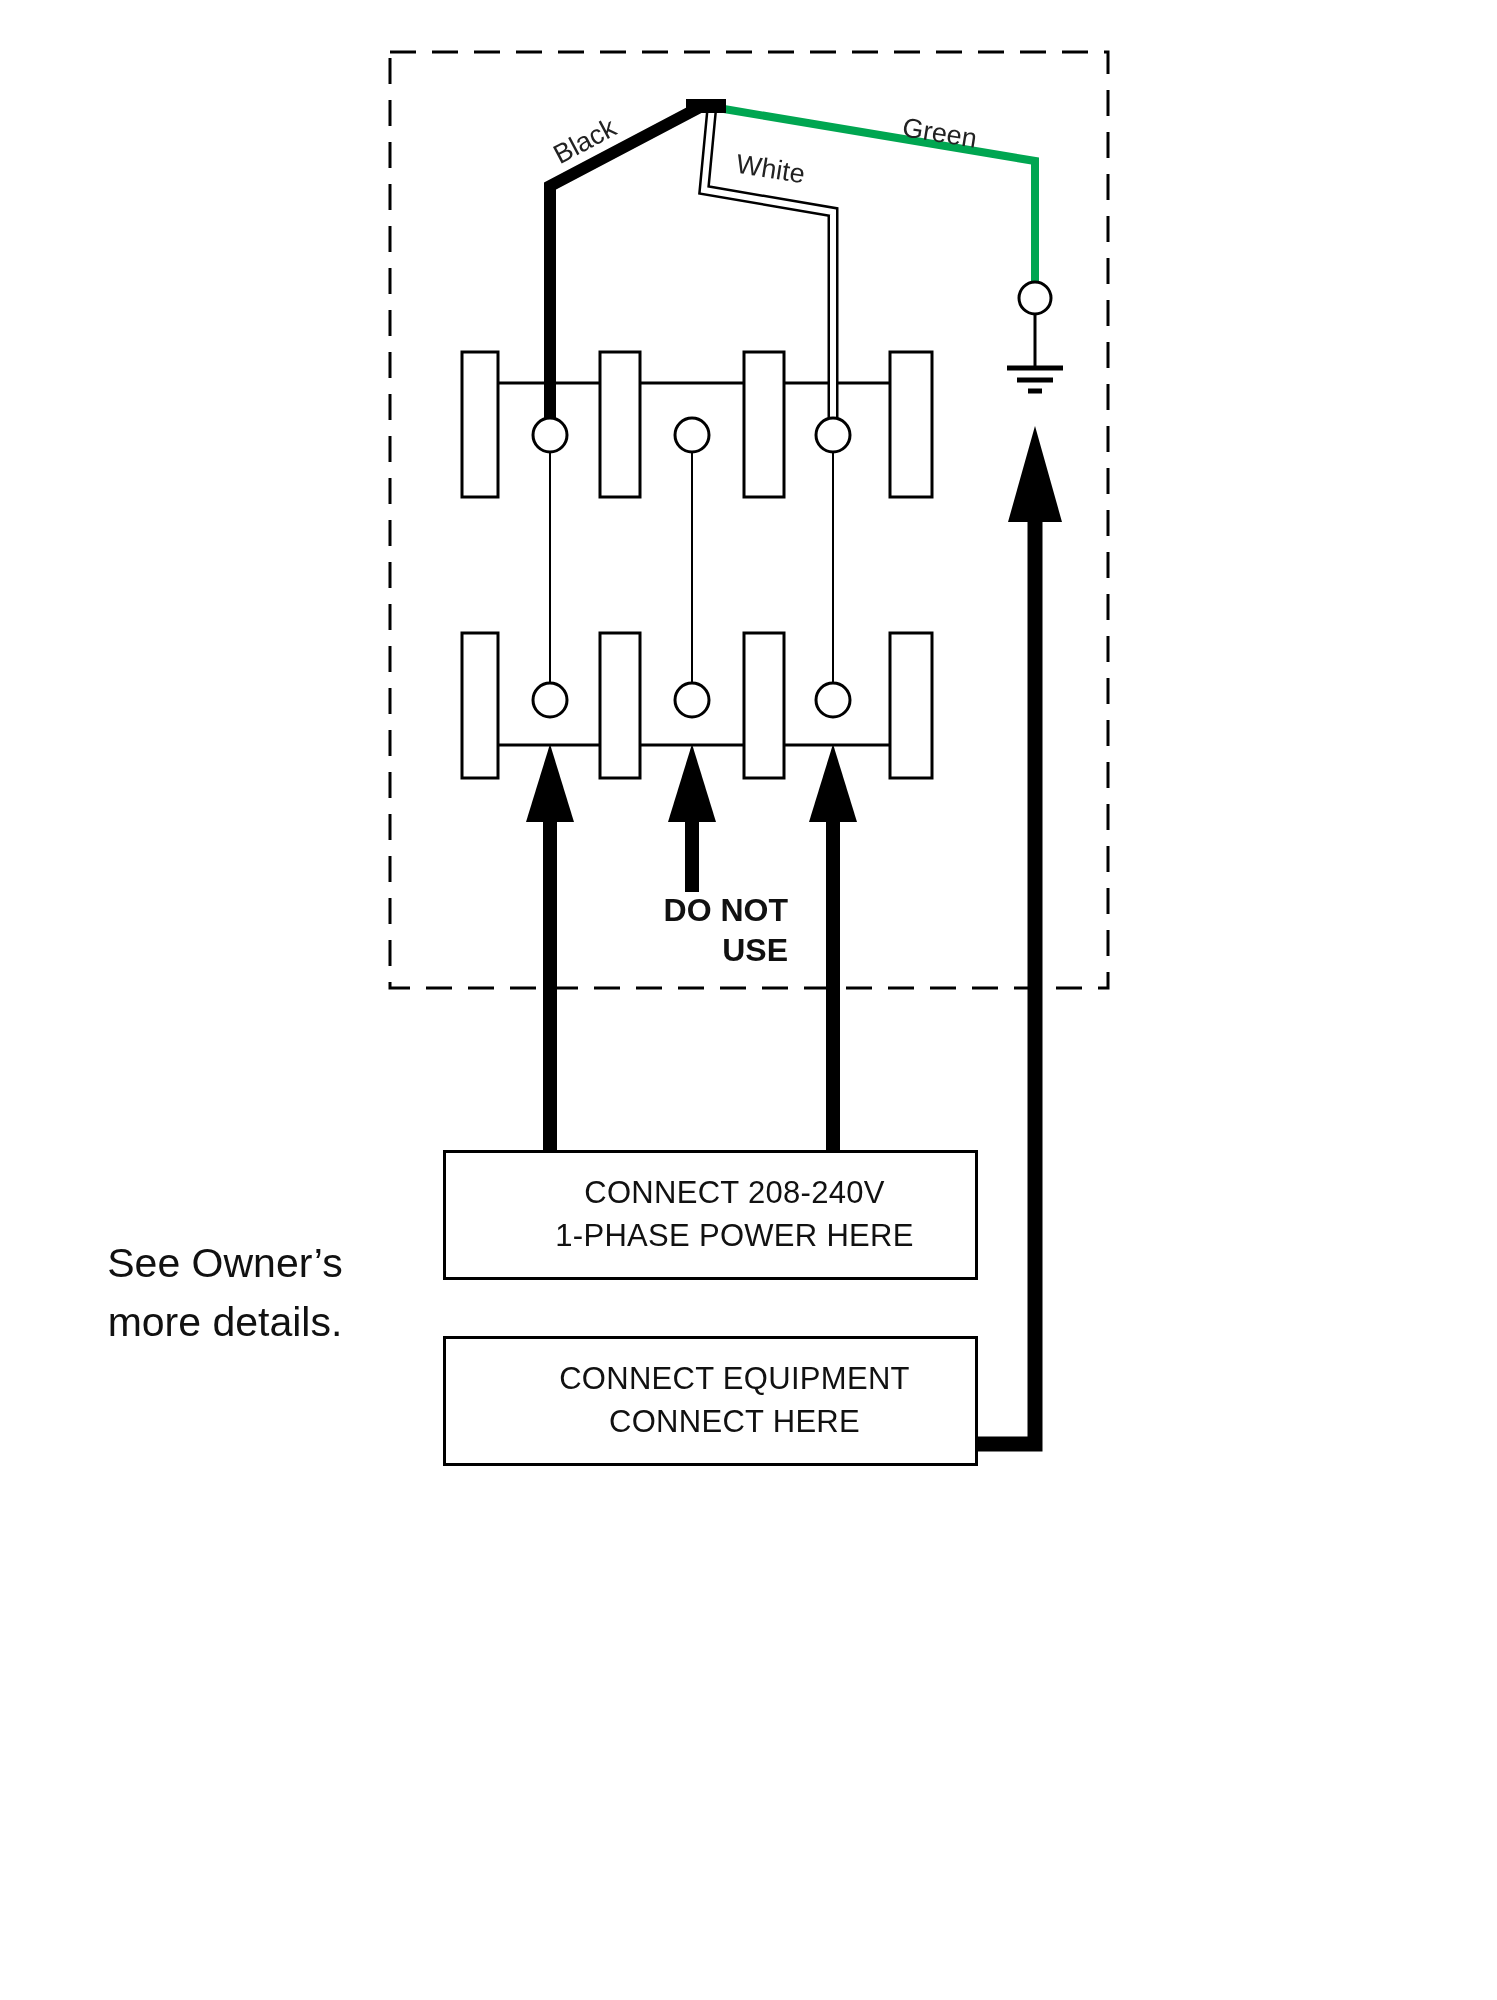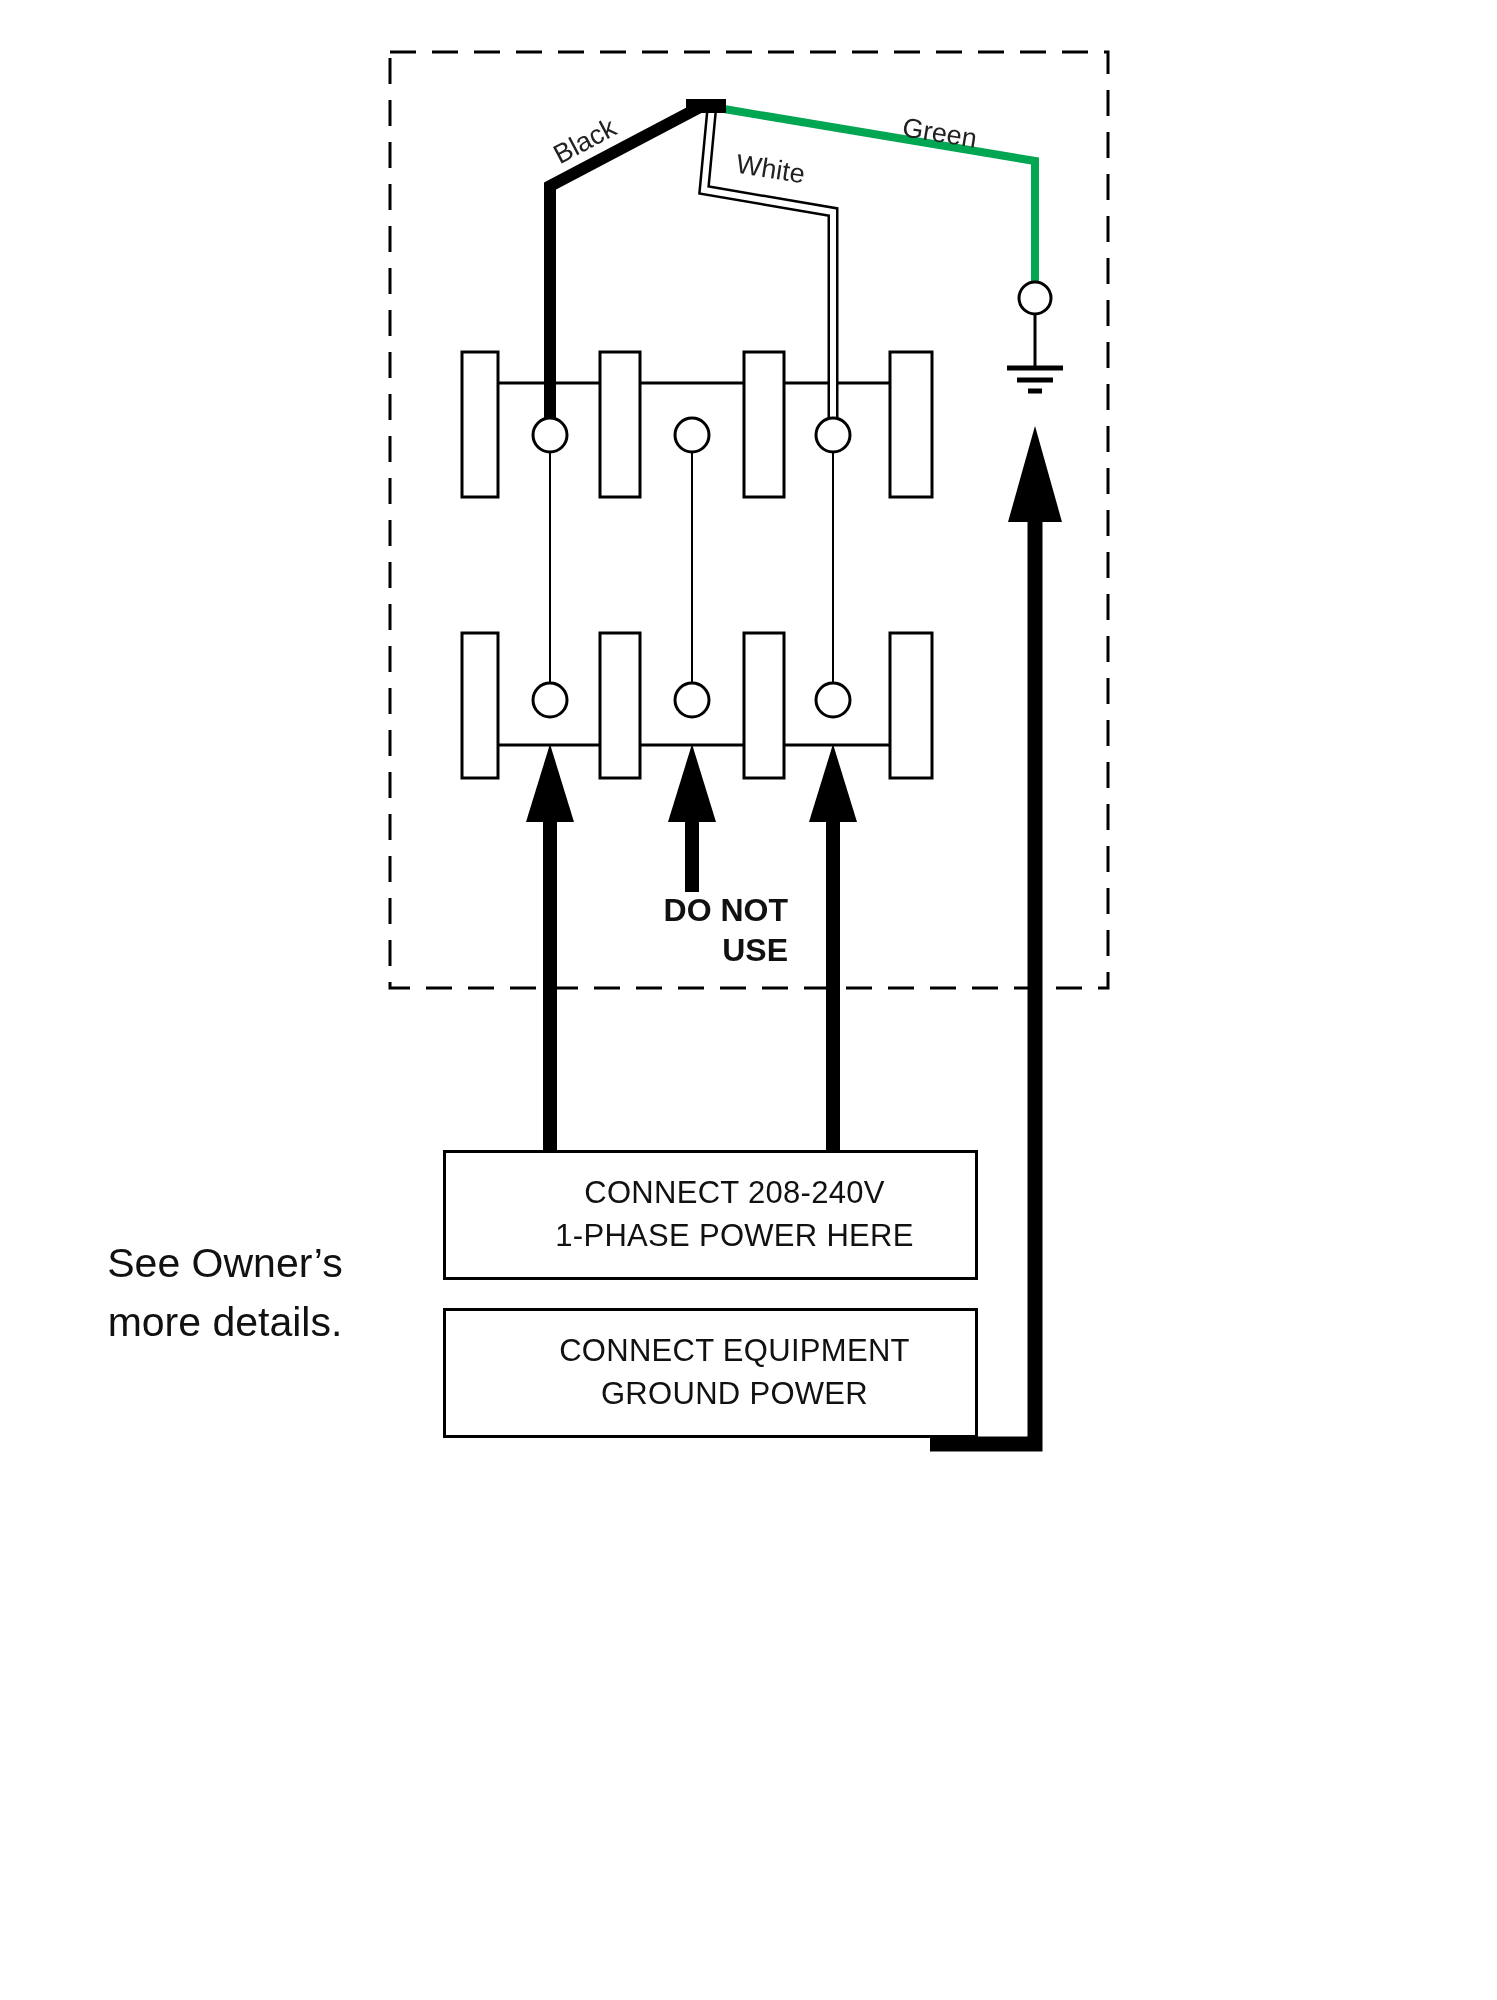--- a/index.html
+++ b/index.html
@@ -35,21 +35,21 @@
     border: 3px solid #000;
     background: #fff;
     display: flex; flex-direction: column;
     align-items: center; justify-content: center;
     text-align: center;
     font-size: 31px; line-height: 1.38;
     letter-spacing: 0.3px;
     padding-left: 48px;
   }
   .power-box  { left: 443px; top: 1150px; }
-  .ground-box { left: 443px; top: 1308px; }
+  .ground-box { left: 443px; top: 1336px; }
 </style>
 </head>
 <body>
 
 <div class="stage">
 
   <svg width="1497" height="2000" viewBox="0 0 1497 2000">
 
     <rect x="390" y="52" width="718" height="936" fill="none" stroke="#000" stroke-width="3" stroke-dasharray="26 16"></rect>
 
@@ -131,16 +131,16 @@
     <div>more details.</div>
   </div>
 
   <div class="callout-box power-box">
     <div>CONNECT 208-240V</div>
     <div>1-PHASE POWER HERE</div>
   </div>
 
   <div class="callout-box ground-box">
     <div>CONNECT EQUIPMENT</div>
-    <div>GROUND POWER</div>
+    <div>CONNECT HERE</div>
   </div>
 
 </div>
 
 </body></html>

